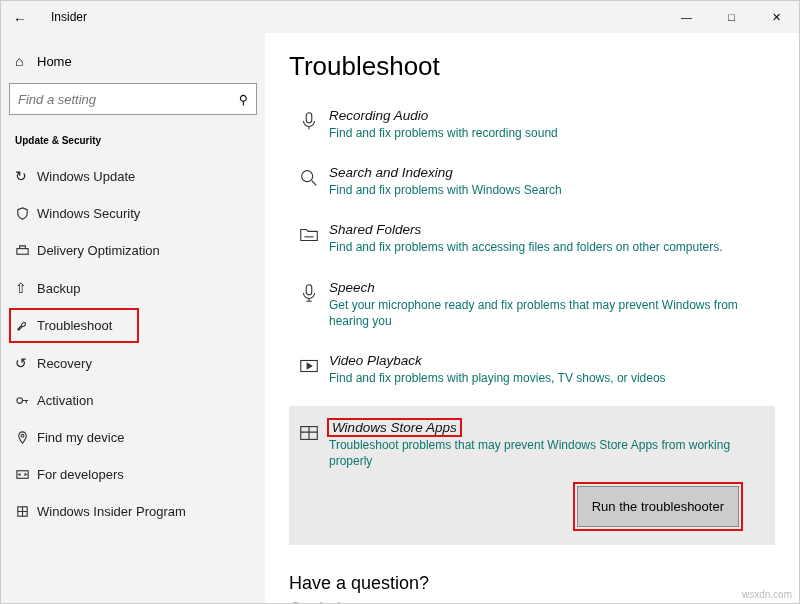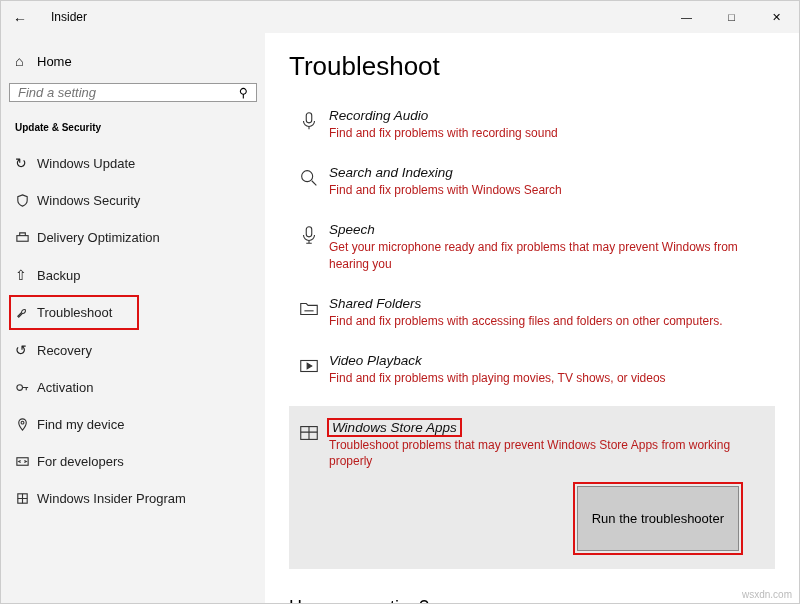--- a/index.html
+++ b/index.html
@@ -7,37 +7,37 @@
 .window { width: 800px; height: 604px; display: flex; flex-direction: column; border: 1px solid #ccc; }
 .titlebar { height: 32px; display: flex; align-items: center; padding-left: 12px; background: #f3f3f3; }
 .titlebar .back { width: 20px; font-size: 14px; }
 .titlebar .title { margin-left: 18px; font-size: 12px; }
 .titlebar .spacer { flex: 1; }
 .winbtn { width: 45px; height: 32px; display: flex; align-items: center; justify-content: center; font-size: 11px; }
 .body { flex: 1; display: flex; min-height: 0; }
 .sidebar { width: 264px; background: #f3f3f3; padding: 14px 8px 0 8px; overflow-y: auto; }
 .home { display: flex; align-items: center; padding: 6px 6px 10px 6px; font-size: 13px; }
 .home .icon { width: 22px; font-size: 14px; }
-.search { display: flex; align-items: center; border: 1px solid #999; background: #fff; height: 19px; margin: 4px 0 14px 0; padding: 0 8px; }
+.search { display: flex; align-items: center; border: 1px solid #999; background: #fff; height: 32px; margin: 4px 0 14px 0; padding: 0 8px; }
 .search input { flex: 1; border: none; outline: none; font-size: 13px; background: transparent; font-style: italic; color: #666; }
 .section-title { font-weight: 600; font-size: 10px; padding: 6px 6px 12px 6px; }
 .nav-item { display: flex; align-items: center; padding: 10px 6px; font-size: 13px; color: #222; margin-bottom: 2px; }
 .nav-item .icon { width: 22px; font-size: 14px; display: inline-flex; }
 .nav-item.highlight { outline: 2px solid #d11; outline-offset: -2px; background: #f3f3f3; width: 130px; }
 .content { flex: 1; padding: 18px 24px 0 24px; overflow-y: auto; }
 h1 { font-size: 26px; font-weight: 400; margin-bottom: 18px; }
 .ts-item { display: flex; padding: 8px 0 16px 0; }
 .ts-item .ic { width: 40px; display: flex; justify-content: center; padding-top: 2px; }
 .ts-item .txt { flex: 1; }
 .ts-item .name { font-size: 13.5px; color: #111; margin-bottom: 2px; font-style: italic; }
-.ts-item .desc { font-size: 12px; color: #b91c1c; line-height: 1.35; }
+.ts-item .desc { font-size: 12px; color: #0f766e; line-height: 1.35; }
 .ts-item.expanded { background: #eaeaea; padding: 14px 10px 18px 0; margin-top: 4px; }
 .ts-item.expanded .name { display:inline-block; outline: 2px solid #d11; padding: 0 3px; }
 .runbtn { margin-top: 16px; text-align: right; padding-right: 26px; }
-.runbtn button { background: #ccc; border: 1px solid #888; padding: 24px 14px; font-size: 13px; outline: 2px solid #d11; outline-offset: 2px; }
+.runbtn button { background: #ccc; border: 1px solid #888; padding: 12px 14px; font-size: 13px; outline: 2px solid #d11; outline-offset: 2px; }
 h2 { font-size: 18px; font-weight: 400; margin-top: 28px; }
 .help { font-size: 16px; color: #aaa; margin-top: 6px; }
 .watermark { position: absolute; bottom: 4px; right: 8px; font-size: 10px; color: #bbb; }
 svg { stroke: #333; stroke-width: 1.2; fill: none; }
 </style>
 </head>
 <body>
 
 <div class="window">
 
@@ -163,40 +163,40 @@
         </div>
         <div class="txt">
           <div class="name">Search and Indexing</div>
           <div class="desc">Find and fix problems with Windows Search</div>
         </div>
       </div>
 
       <div class="ts-item">
         <div class="ic">
           <svg width="22" height="22" viewBox="0 0 24 24">
+              <path d="M3 6h6l2 2h10v10H3z"></path>
+              <path d="M7 14h10"></path>
+            </svg>
+        </div>
+        <div class="txt">
+          <div class="name">Shared Folders</div>
+          <div class="desc">Find and fix problems with accessing files and folders on other computers.</div>
+        </div>
+      </div>
+
+      <div class="ts-item">
+        <div class="ic">
+          <svg width="22" height="22" viewBox="0 0 24 24">
               <rect x="9" y="3" width="6" height="11" rx="3"></rect>
               <path d="M6 12a6 6 0 0012 0M12 18v3M9 21h6"></path>
             </svg>
         </div>
         <div class="txt">
           <div class="name">Speech</div>
           <div class="desc">Get your microphone ready and fix problems that may prevent Windows from hearing you</div>
-        </div>
-      </div>
-
-      <div class="ts-item">
-        <div class="ic">
-          <svg width="22" height="22" viewBox="0 0 24 24">
-              <path d="M3 6h6l2 2h10v10H3z"></path>
-              <path d="M7 14h10"></path>
-            </svg>
-        </div>
-        <div class="txt">
-          <div class="name">Shared Folders</div>
-          <div class="desc">Find and fix problems with accessing files and folders on other computers.</div>
         </div>
       </div>
 
       <div class="ts-item">
         <div class="ic">
           <svg width="22" height="22" viewBox="0 0 24 24">
               <rect x="3" y="6" width="18" height="12"></rect>
               <path d="M10 9l5 3-5 3z" fill="#333"></path>
             </svg>
         </div>

